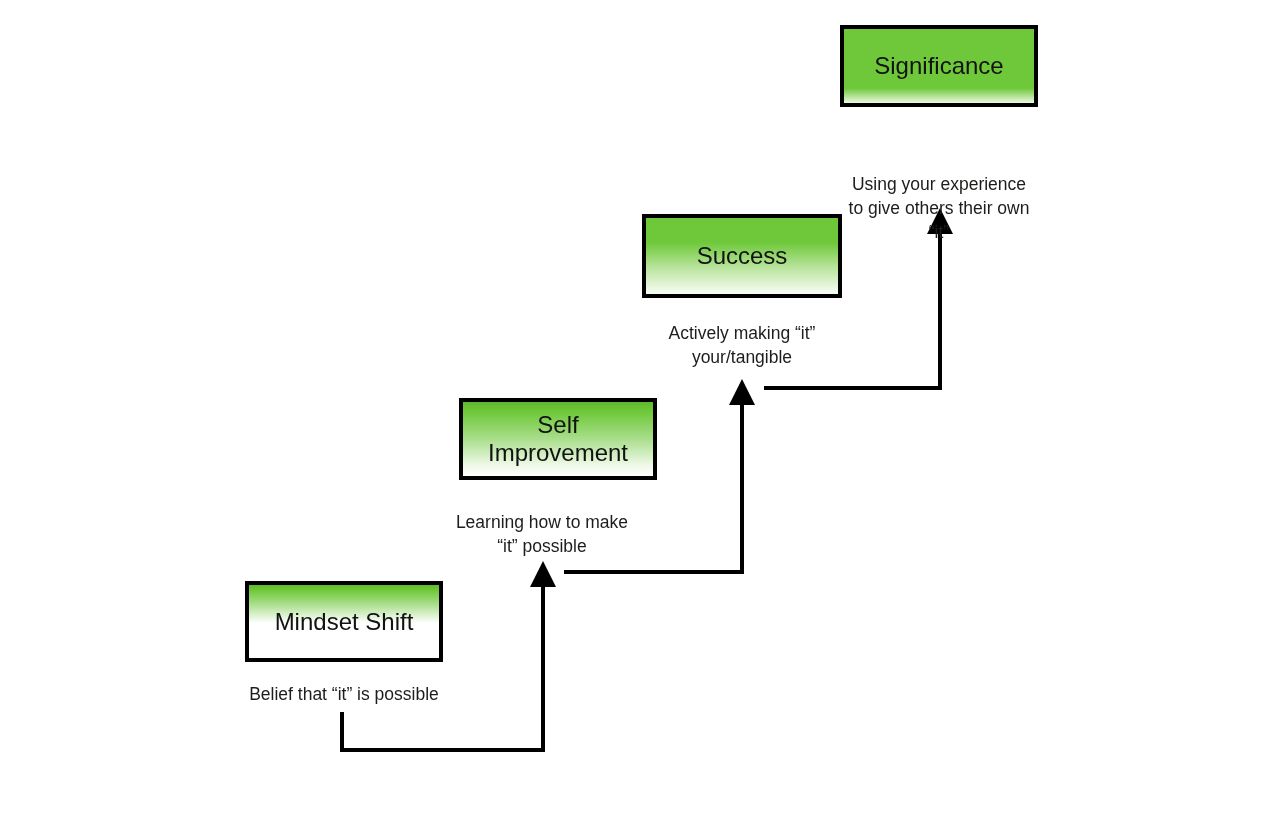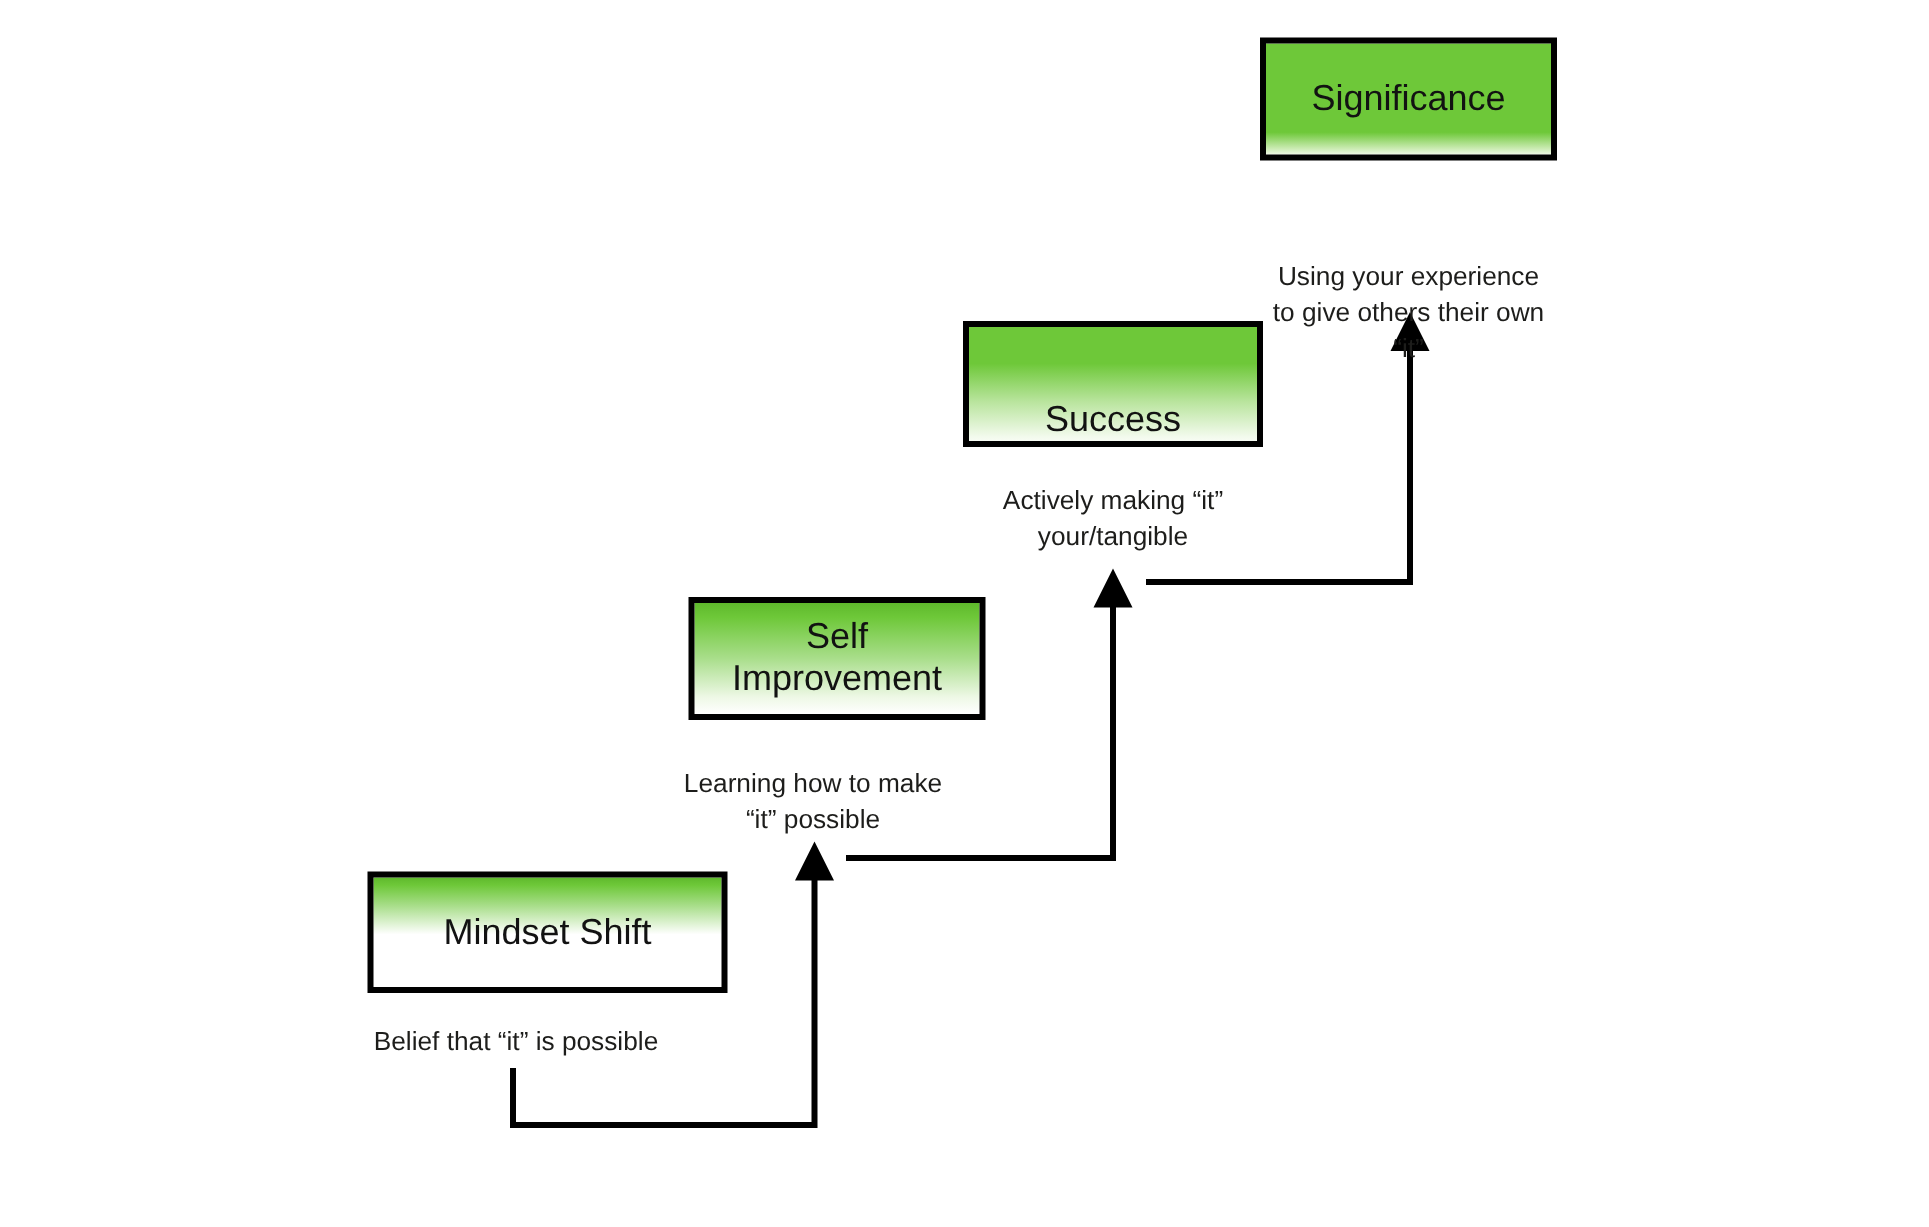--- a/index.html
+++ b/index.html
@@ -33,36 +33,35 @@
   }
   
   .box.g-mindset {
     background: linear-gradient(180deg, #5fb92c 0%, #6ec839 7%, #a9de8b 26%, #ffffff 52%, #ffffff 100%);
   }
   .box.g-self {
     background: linear-gradient(180deg, #5fb92c 0%, #6ec839 13%, #a9de8b 50%, #eef8e6 85%, #ffffff 100%);
   }
   .box.g-success {
     background: linear-gradient(180deg, #6ec839 0%, #6ec839 32%, #b8e49c 65%, #f2faec 96%, #f7fcf3 100%);
-    align-items: flex-end;
   }
   .box.g-significance {
     background: linear-gradient(180deg, #6ec839 0%, #6ec839 80%, #cdecb6 95%, #eef8e5 100%);
   }
   .caption {
     position: absolute;
     width: 270px;
     text-align: center;
     font-size: 17.5px;
     line-height: 1.36;
     color: #1d1d1b;
     white-space: pre-line;
   }
   
-  .pos-mindset      .box { left: 0; top: 0; width: 240px; height: 81px; }
+  .pos-mindset      .box { left: 0; top: 0; width: 198px; height: 81px; }
   .pos-self         .box { left: 16px; top: 0; width: 198px; height: 82px; }
   .pos-success      .box { left: 0; top: 0; width: 200px; height: 84px; }
   .pos-significance .box { left: 0; top: 0; width: 198px; height: 82px; }
 
   .pos-mindset      { left: 245px; top: 581px; }
   .pos-self         { left: 443px; top: 398px; }
   .pos-success      { left: 642px; top: 214px; }
   .pos-significance { left: 840px; top: 25px; }
 
   .pos-mindset      .caption { left: -36px; top: 102px; }  

